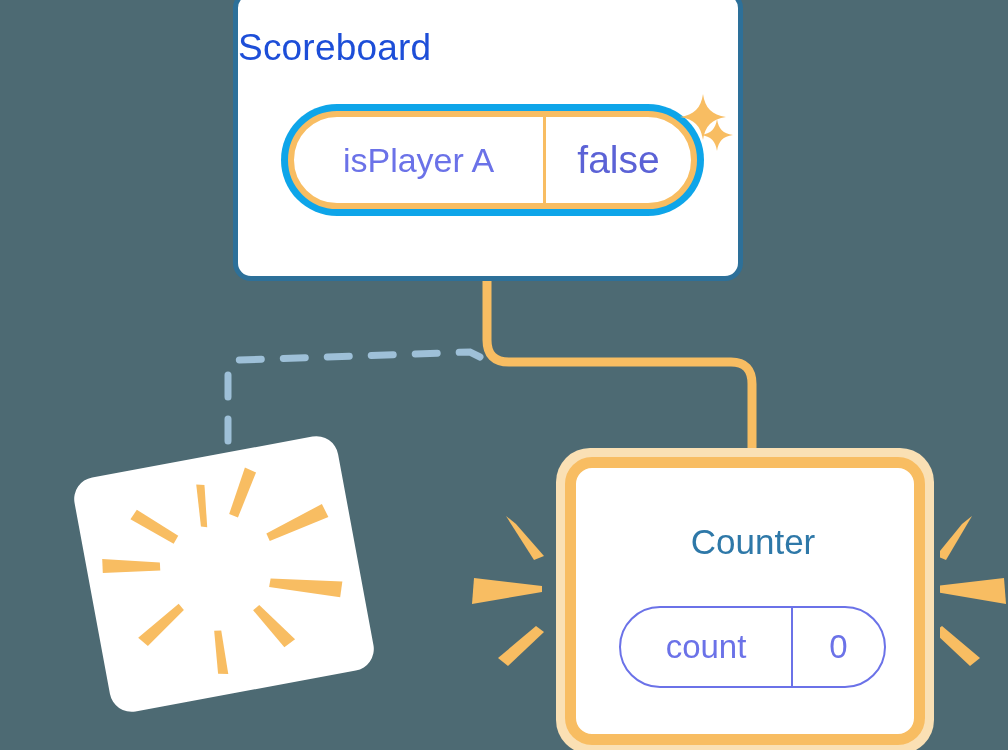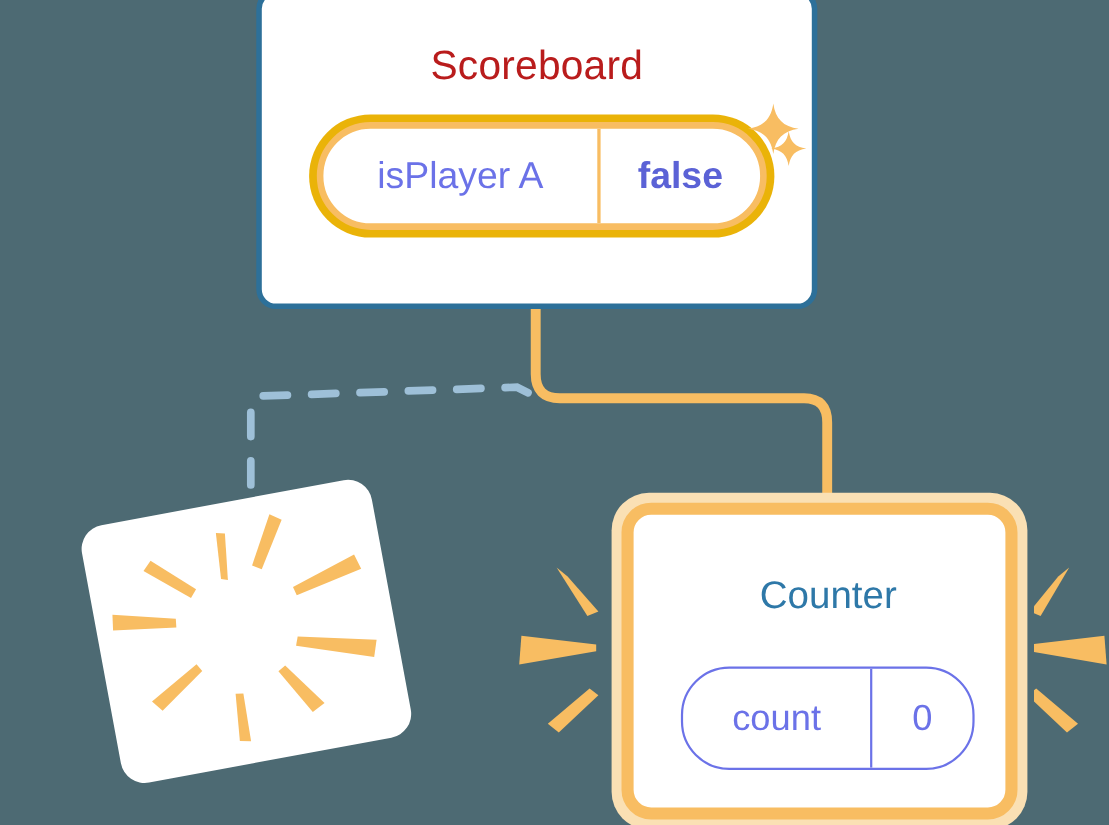--- a/index.html
+++ b/index.html
@@ -34,36 +34,36 @@
     background: #ffffff;
     border: 5px solid #2d7099;
     border-radius: 18px;
     box-sizing: border-box;
     z-index: 5;
   }
   .sb-title {
     position: absolute;
     left: 0;
     right: 0;
-    top: 44px;
-    text-align: center;
-    color: #b91c1c;
+    top: 32px;
+    text-align: left;
+    color: #1d4ed8;
     font-size: 37px;
     letter-spacing: 0.2px;
   }
 
   
   .pill-hot {
     position: absolute;
     left: 43px;
     top: 109px;
     width: 423px;
     height: 112px;
     border-radius: 56px;
-    background: #eab308;
+    background: #0ea5e9;
     box-sizing: border-box;
     display: flex;
     align-items: stretch;
     padding: 7px;
   }
   .pill-hot-inner {
     flex: 1;
     display: flex;
     align-items: stretch;
     border: 6px solid #f8bd62;
@@ -81,22 +81,22 @@
     color: #6b72e8;
     font-size: 34px;
     box-sizing: border-box;
   }
   .pill-hot-val {
     flex: 1;
     display: flex;
     align-items: center;
     justify-content: center;
     color: #5b62d6;
-    font-size: 34px;
-    font-weight: bold;
+    font-size: 39px;
+    font-weight: normal;
   }
 
   
   .sparkle {
     position: absolute;
     z-index: 7;
   }
 
   
   .counter-card {
@@ -127,21 +127,21 @@
     top: 54px;
     text-align: center;
     color: #2e78a8;
     font-size: 35px;
   }
   .pill-cool {
     position: absolute;
     left: 43px;
     top: 138px;
     width: 267px;
-    height: 94px;
+    height: 82px;
     border-radius: 44px;
     border: 2px solid #6b72e8;
     background: #ffffff;
     box-sizing: border-box;
     display: flex;
     align-items: stretch;
     overflow: hidden;
   }
   .pill-cool-key {
     flex: 0 0 172px;

